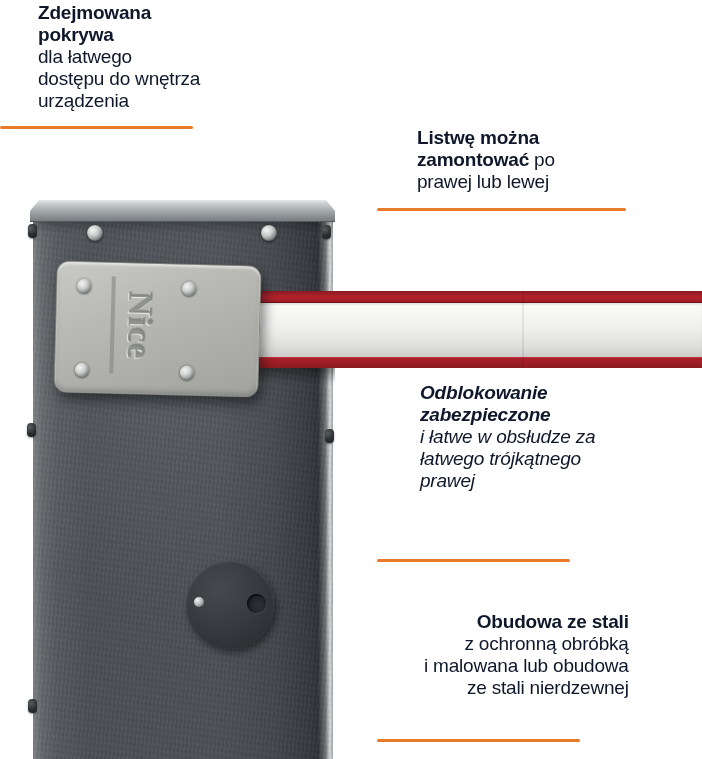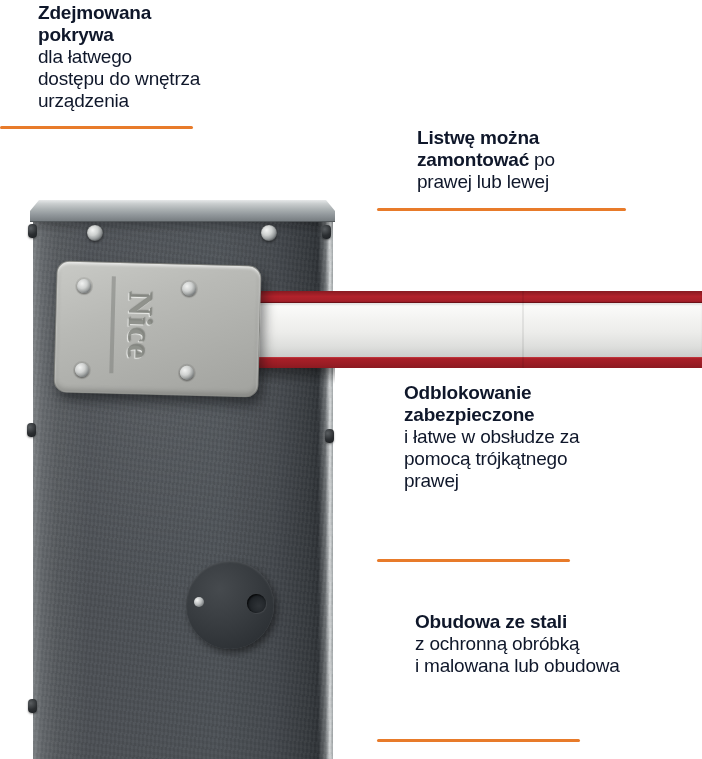--- a/index.html
+++ b/index.html
@@ -17,22 +17,22 @@
     font-size: 19px;
     line-height: 22px;
     color: #0f172a;
     letter-spacing: -0.2px;
     white-space: nowrap;
   }
   .annotation .b { font-weight: bold; }
 
   .anno-1 { left: 38px;  top: 2px; }
   .anno-2 { left: 417px; top: 103px; margin-top: 24px; }
-  .anno-3 { left: 404px; top: 382px; }
-  .anno-4 { left: 415px; top: 611px; }
+  .anno-3 { left: 420px; top: 382px; font-style: italic; }
+  .anno-4 { left: 424px; top: 611px; text-align: right; }
 
   .rule {
     position: absolute;
     height: 3px;
     background: #e87b2a;
     border-radius: 2px;
   }
   .rule-1 { left: 0;     top: 126px; width: 193px; }
   .rule-2 { left: 377px; top: 208px; width: 249px; }
   .rule-3 { left: 377px; top: 559px; width: 193px; }
@@ -246,23 +246,24 @@
   <div class="line"><span class="b">Listwę można</span><span></span></div>
   <div class="line"><span class="b">zamontować</span><span> po</span></div>
   <div class="line"><span class="b"></span><span>prawej lub lewej</span></div>
 </div>
 <div class="rule rule-2"></div>
 
 <div class="annotation anno-3">
   <div class="line"><span class="b">Odblokowanie</span><span></span></div>
   <div class="line"><span class="b">zabezpieczone</span><span></span></div>
   <div class="line"><span class="b"></span><span>i łatwe w obsłudze za</span></div>
-  <div class="line"><span class="b"></span><span>pomocą trójkątnego</span></div>
+  <div class="line"><span class="b"></span><span>łatwego trójkątnego</span></div>
   <div class="line"><span class="b"></span><span>prawej</span></div>
 </div>
 <div class="rule rule-3"></div>
 
 <div class="annotation anno-4">
   <div class="line"><span class="b">Obudowa ze stali</span><span></span></div>
   <div class="line"><span class="b"></span><span>z ochronną obróbką</span></div>
   <div class="line"><span class="b"></span><span>i malowana lub obudowa</span></div>
+  <div class="line"><span class="b"></span><span>ze stali nierdzewnej</span></div>
 </div>
 <div class="rule rule-4"></div>
 
 </body></html>

